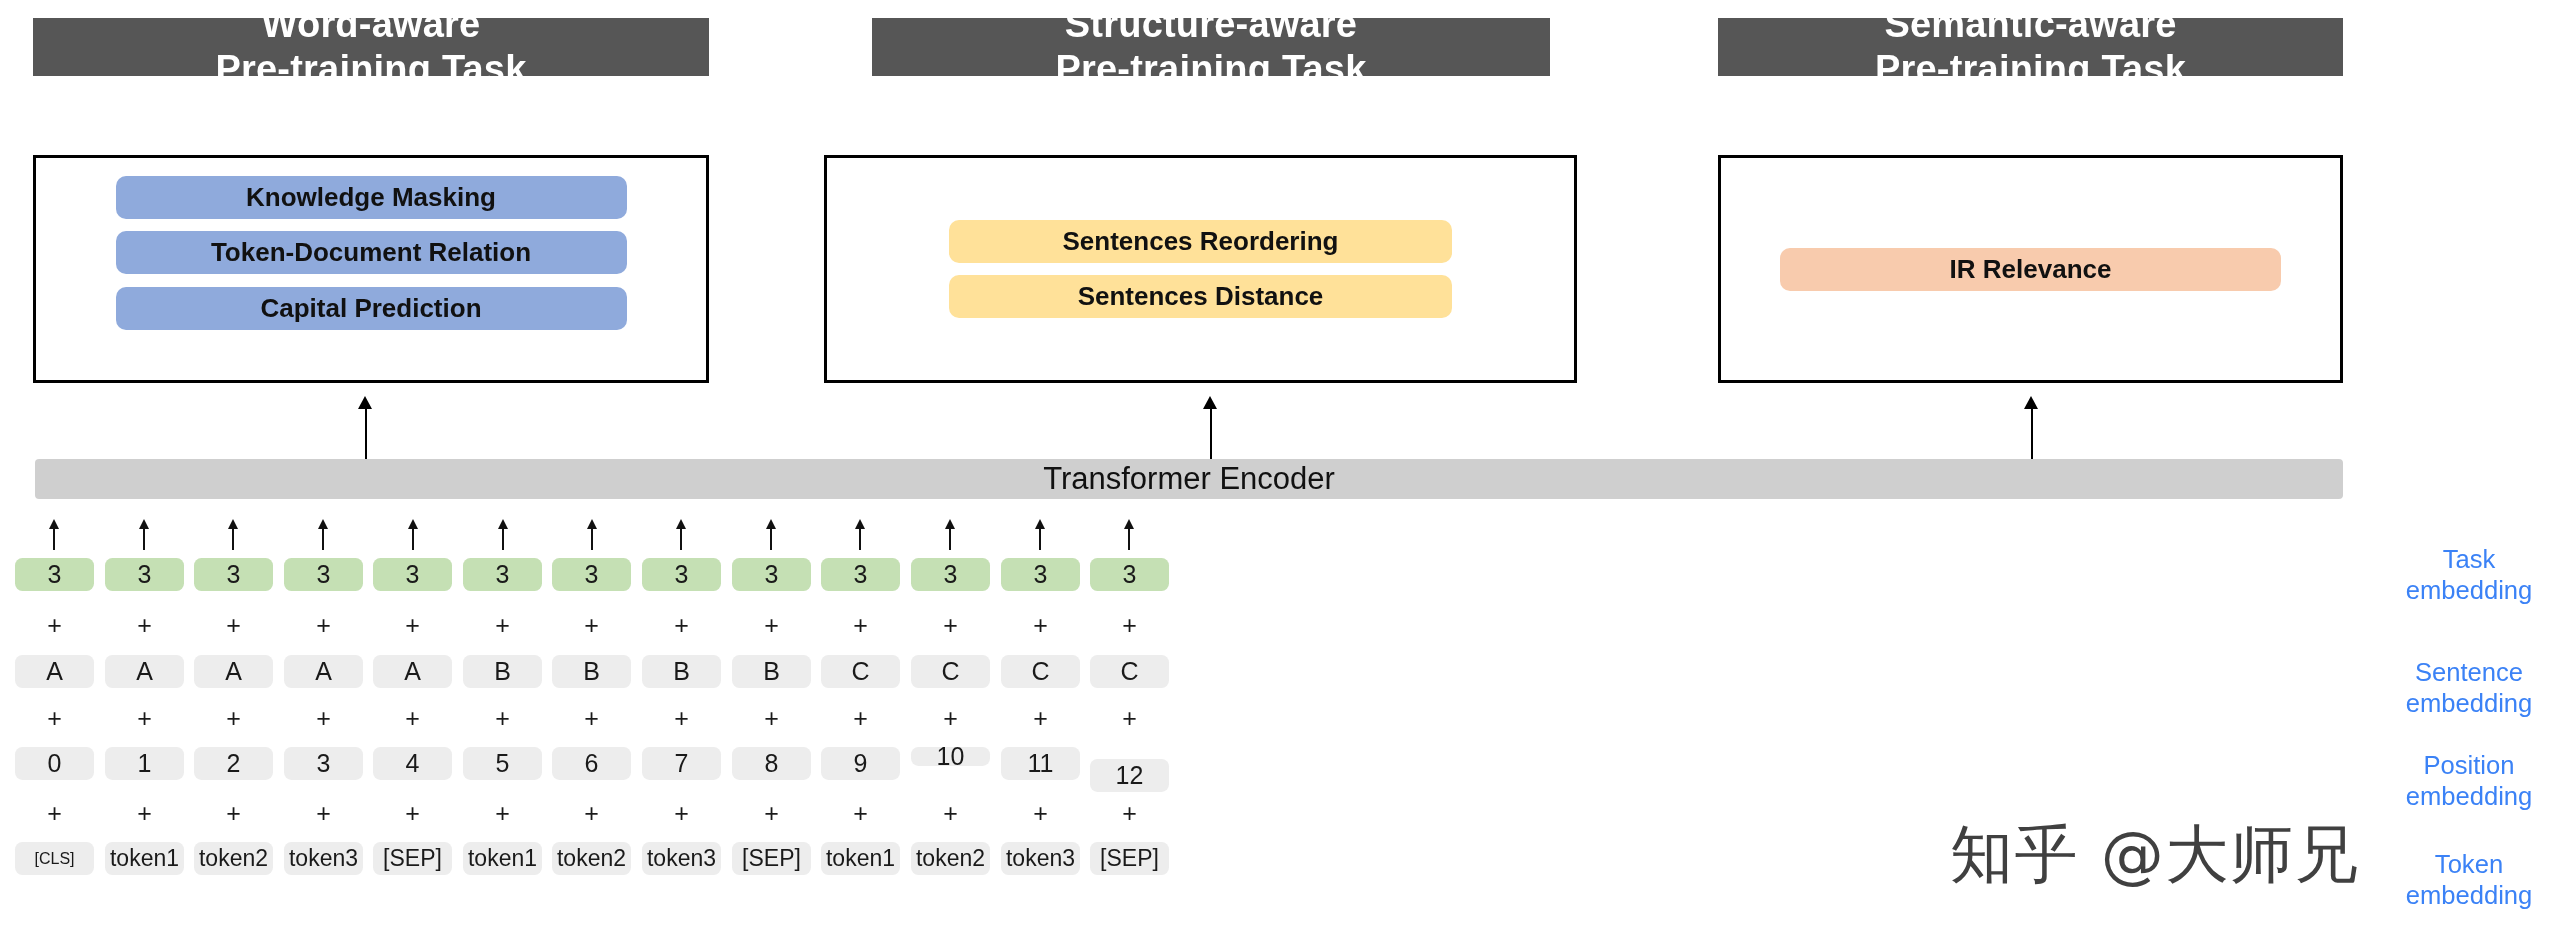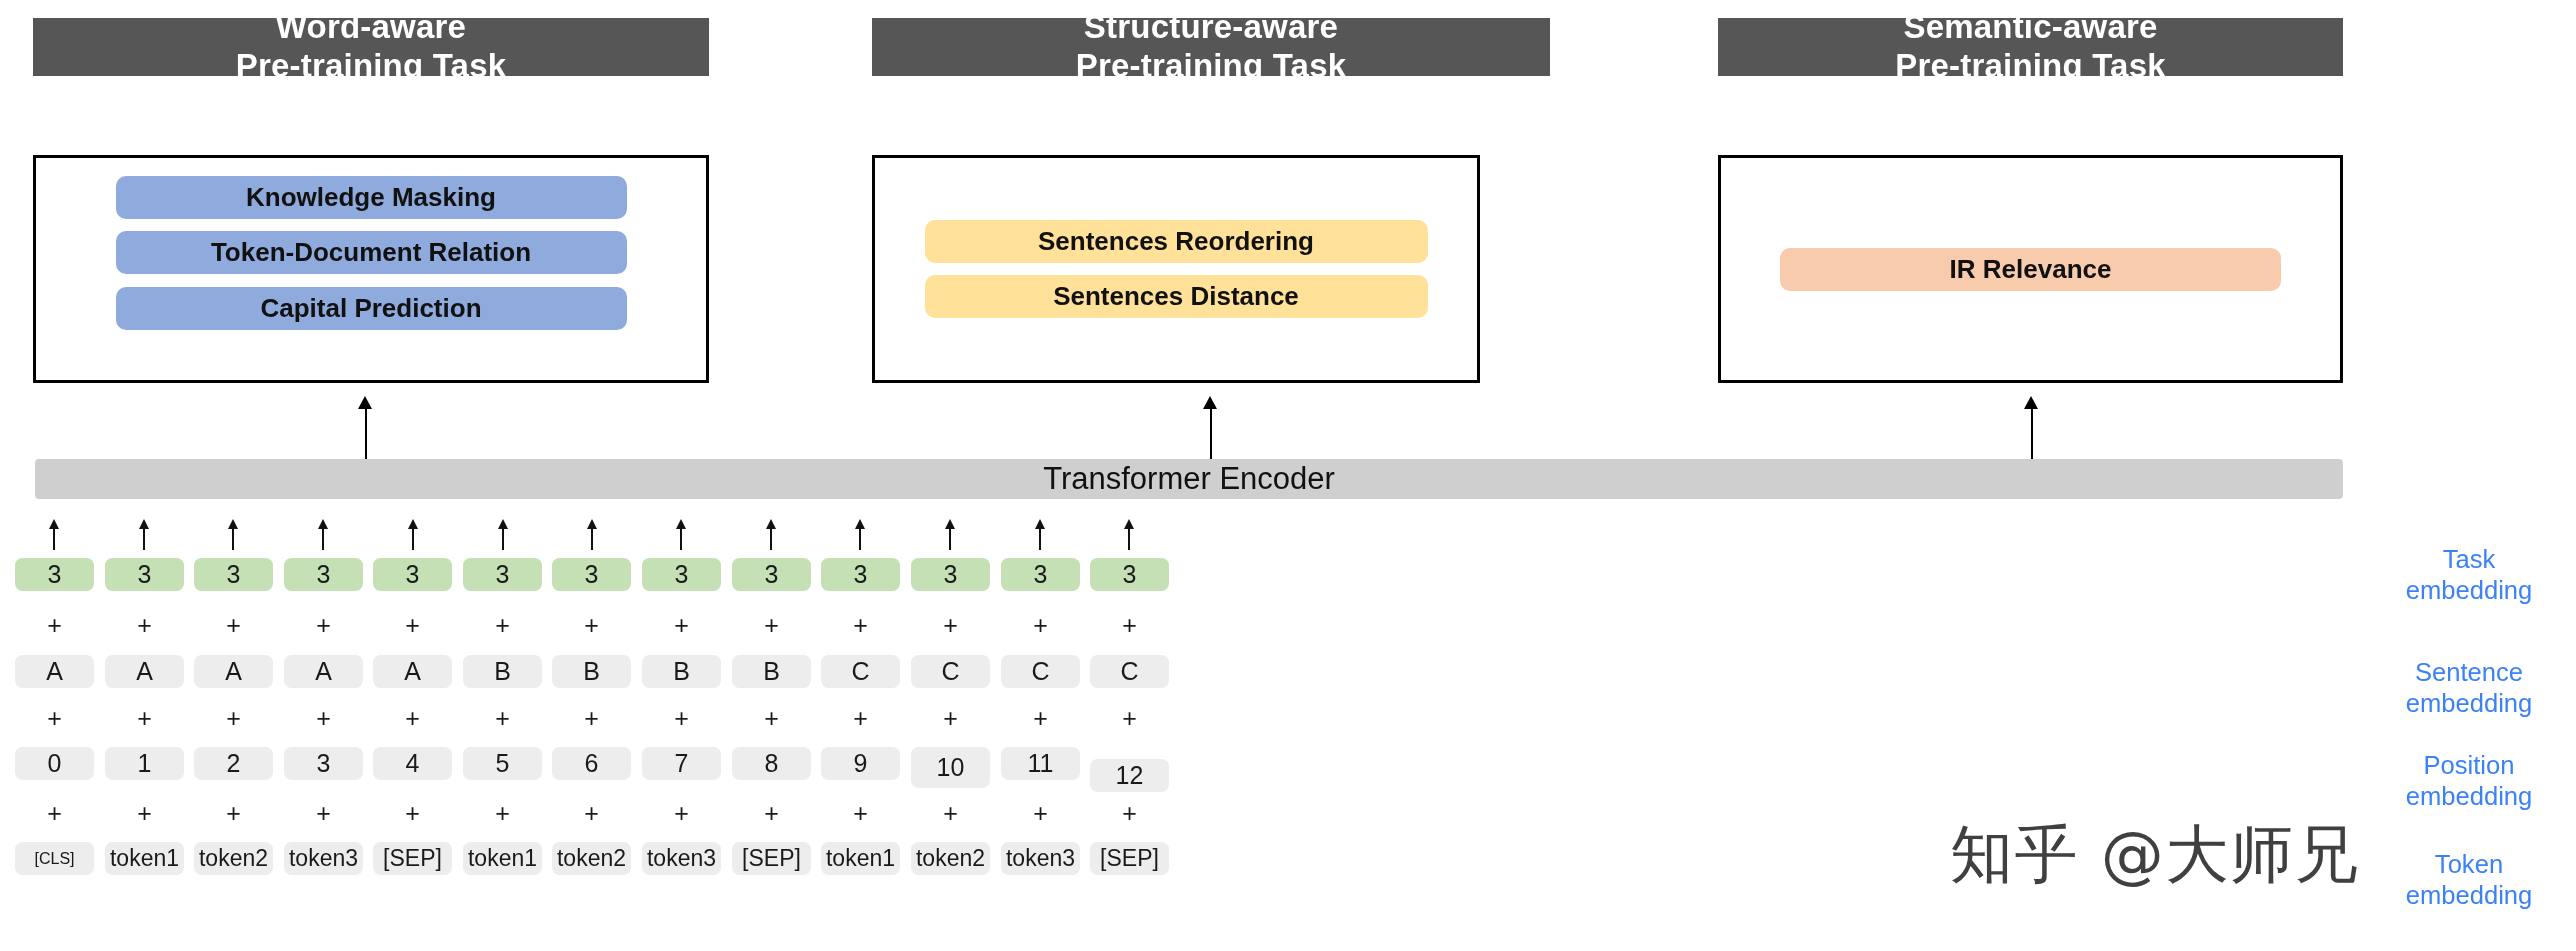--- a/index.html
+++ b/index.html
@@ -23,21 +23,21 @@
   
   .group-header {
     position: absolute;
     background: #565656;
     color: #ffffff;
     display: flex;
     flex-direction: column;
     align-items: center;
     justify-content: center;
     font-weight: bold;
-    font-size: 33px;
+    font-size: 38px;
     line-height: 1.18;
     letter-spacing: 0.2px;
     text-align: center;
   }
   .group-header .ln { display: block; }
 
   
   .task-panel {
     position: absolute;
     background: #ffffff;
@@ -187,21 +187,21 @@
     <span class="ln">Semantic-aware</span>
     <span class="ln">Pre-training Task</span>
   </div>
 
   <div class="task-panel" style="left:33px; top:155px; width:676px; height:228px; justify-content:flex-start; padding-top:18px;">
     <div class="pill blue" style="width:511px; height:43px; margin-bottom:12.4px;">Knowledge Masking</div>
     <div class="pill blue" style="width:511px; height:43px; margin-bottom:12.4px;">Token-Document Relation</div>
     <div class="pill blue" style="width:511px; height:43px;">Capital Prediction</div>
   </div>
 
-  <div class="task-panel" style="left:872px; top:155px; width:608px; height:228px;">
+  <div class="task-panel" style="left:824px; top:155px; width:753px; height:228px;">
     <div class="pill yellow" style="width:503px; height:43px; margin-bottom:12.4px;">Sentences Reordering</div>
     <div class="pill yellow" style="width:503px; height:43px;">Sentences Distance</div>
   </div>
 
   <div class="task-panel" style="left:1718px; top:155px; width:625px; height:228px;">
     <div class="pill orange" style="width:501px; height:43px;">IR Relevance</div>
   </div>
 
   <div class="big-arrow" style="left:355px; top:396px; height:74px;">
     <div class="head"></div>
@@ -332,21 +332,21 @@
       <div class="plus" style="left: 821px; top: 801px; width: 79px; height: 25px;">+</div>
       <div class="cell gray" style="left: 821px; top: 842px; width: 79px; height: 33px; font-size: 23px;">token1</div>
       <div class="tiny-arrow" style="left: 942px; top: 519px; height: 31px;">
         <div class="head"></div>
         <div class="shaft"></div>
       </div>
       <div class="cell green" style="left: 911px; top: 558px; width: 79px; height: 33px;">3</div>
       <div class="plus" style="left: 911px; top: 613px; width: 79px; height: 25px;">+</div>
       <div class="cell gray" style="left: 911px; top: 655px; width: 79px; height: 33px;">C</div>
       <div class="plus" style="left: 911px; top: 706px; width: 79px; height: 25px;">+</div>
-      <div class="cell gray" style="left: 911px; top: 747px; width: 79px; height: 41px;">10</div>
+      <div class="cell gray" style="left: 911px; top: 747px; width: 79px; height: 19px;">10</div>
       <div class="plus" style="left: 911px; top: 801px; width: 79px; height: 25px;">+</div>
       <div class="cell gray" style="left: 911px; top: 842px; width: 79px; height: 33px; font-size: 23px;">token2</div>
       <div class="tiny-arrow" style="left: 1032px; top: 519px; height: 31px;">
         <div class="head"></div>
         <div class="shaft"></div>
       </div>
       <div class="cell green" style="left: 1001px; top: 558px; width: 79px; height: 33px;">3</div>
       <div class="plus" style="left: 1001px; top: 613px; width: 79px; height: 25px;">+</div>
       <div class="cell gray" style="left: 1001px; top: 655px; width: 79px; height: 33px;">C</div>
       <div class="plus" style="left: 1001px; top: 706px; width: 79px; height: 25px;">+</div>

